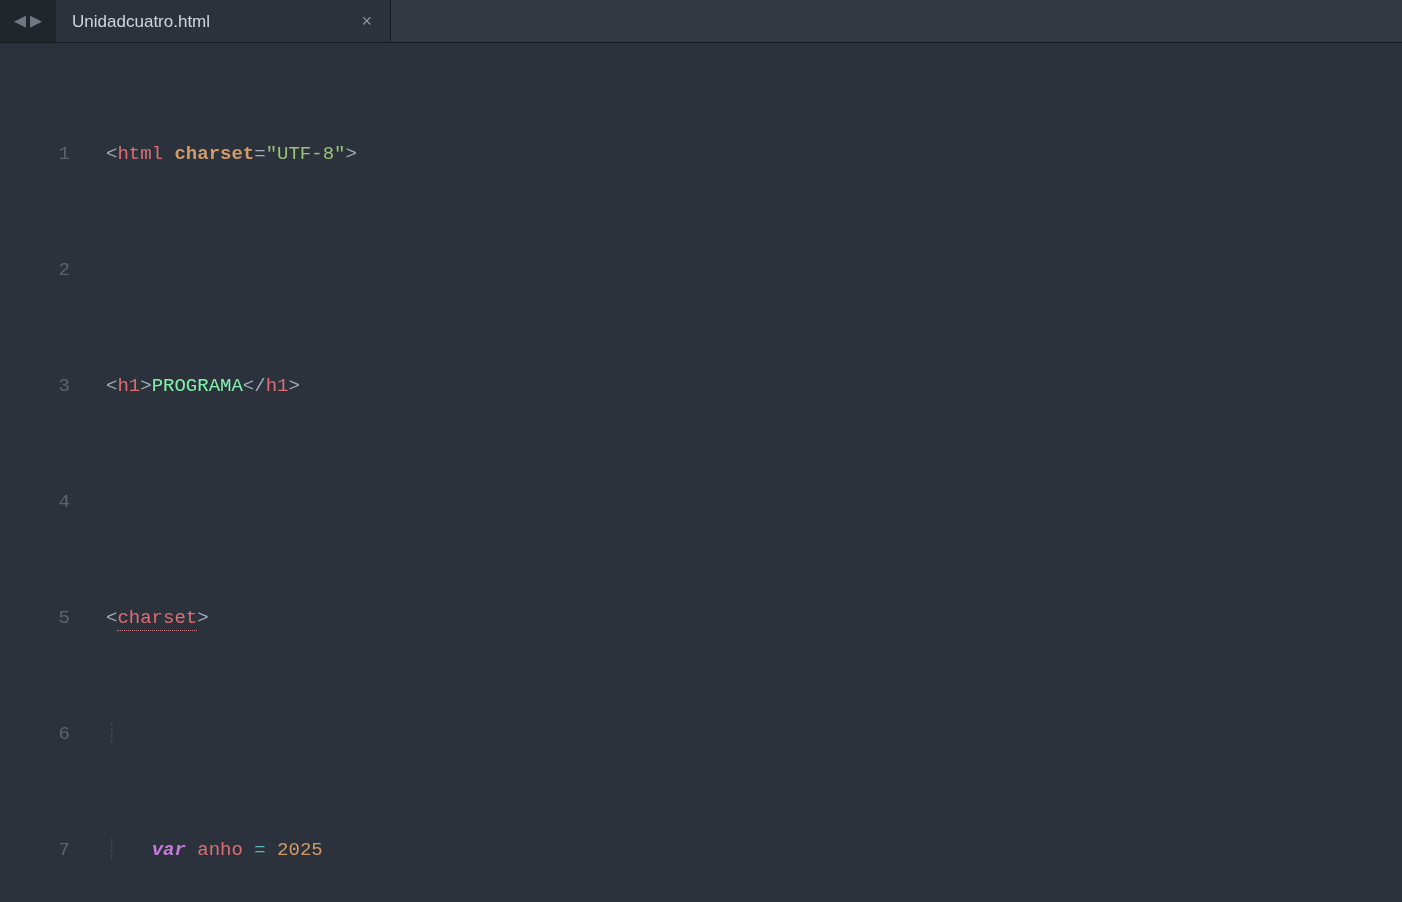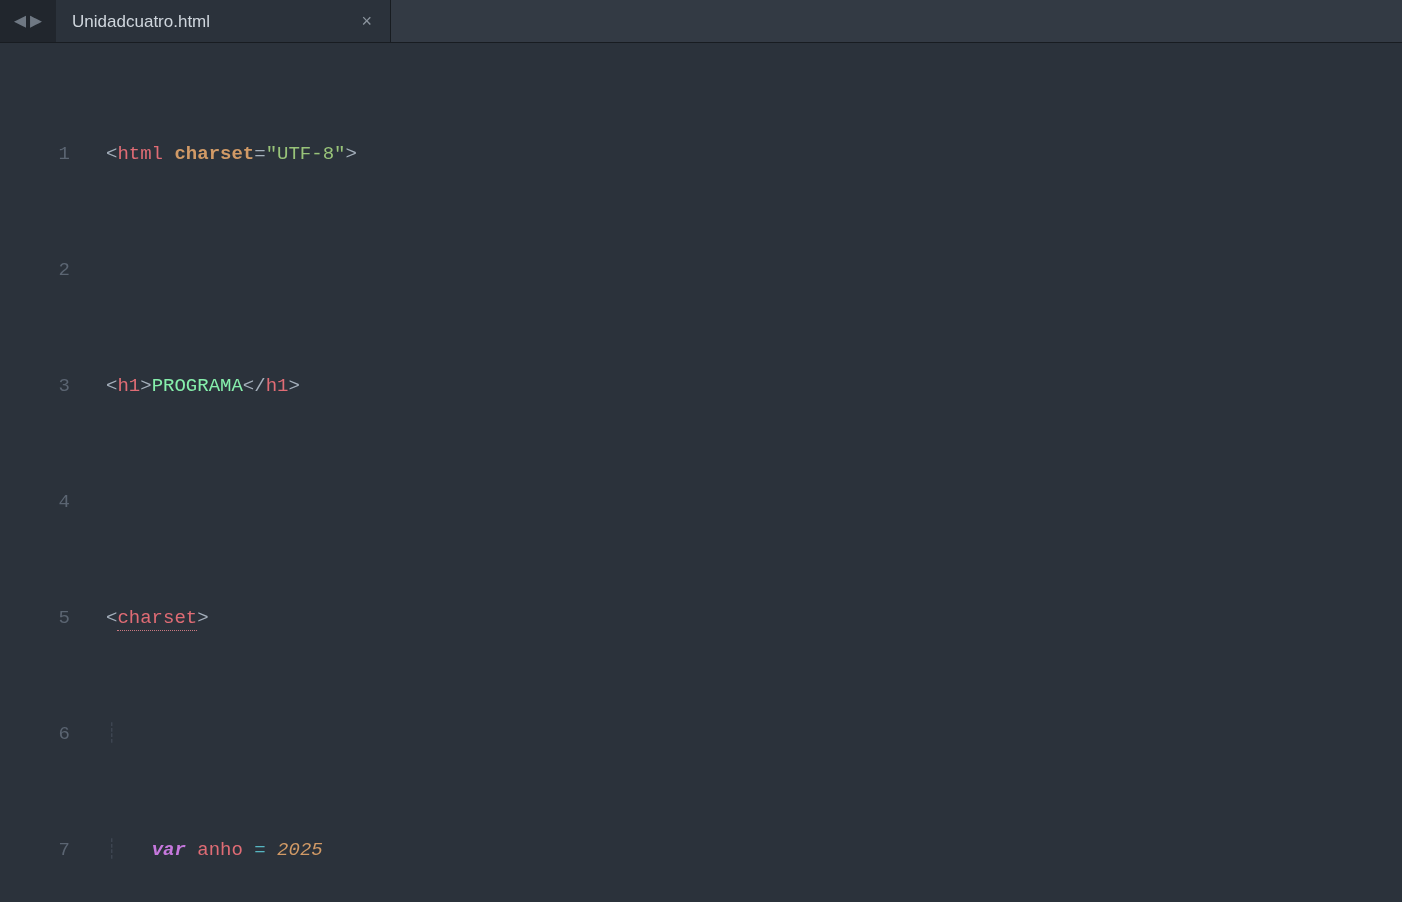--- a/index.html
+++ b/index.html
@@ -87,21 +87,21 @@
   .cl{flex:1;padding-left:18px;}
   
   .p{color:var(--punct);}
   .tagname{color:var(--red);}
   .tagname.u{border-bottom:1px dotted var(--dotted);padding-bottom:1px;}
   .attr{color:var(--orange);font-weight:bold;}
   .str{color:var(--green);}
   .kw{color:var(--purple);font-style:italic;font-weight:bold;}
   .varname{color:var(--red);text-align:center;}
   .op{color:var(--cyan);}
-  .num{color:var(--orange);font-style:italic;}
+  .num{color:var(--orange);}
   .txt{color:#86efac;}
   .indent-guide{color:#3d4551;}
 </style>
 </head>
 <body>
 
 <div class="app">
 
   <div class="tab-bar">
     <div class="nav-arrows">

